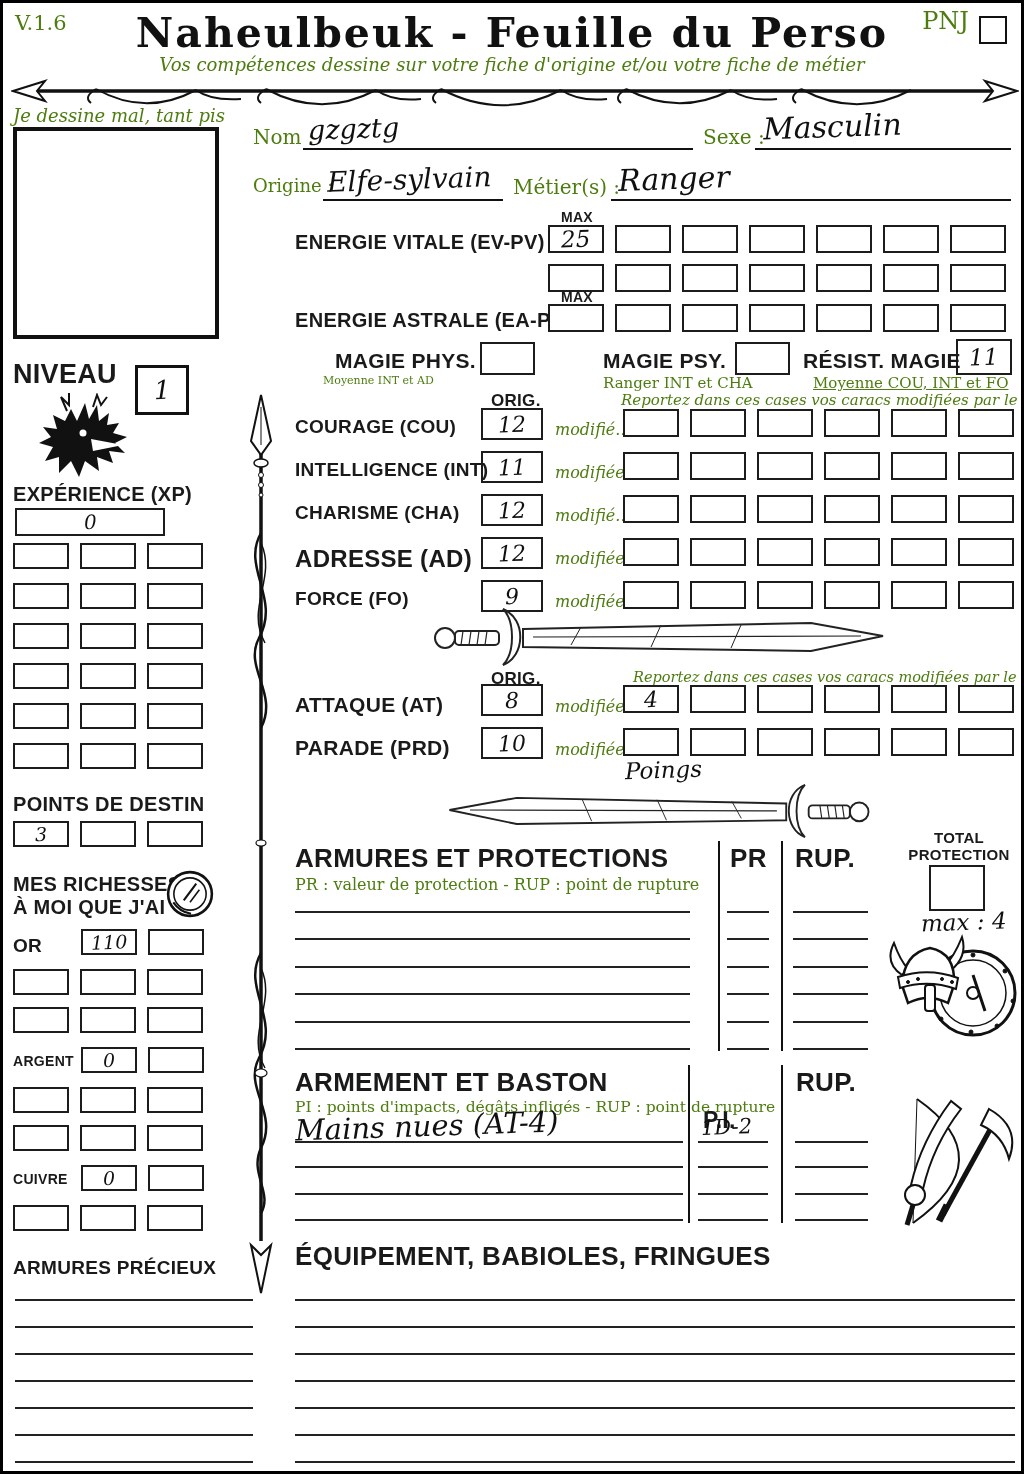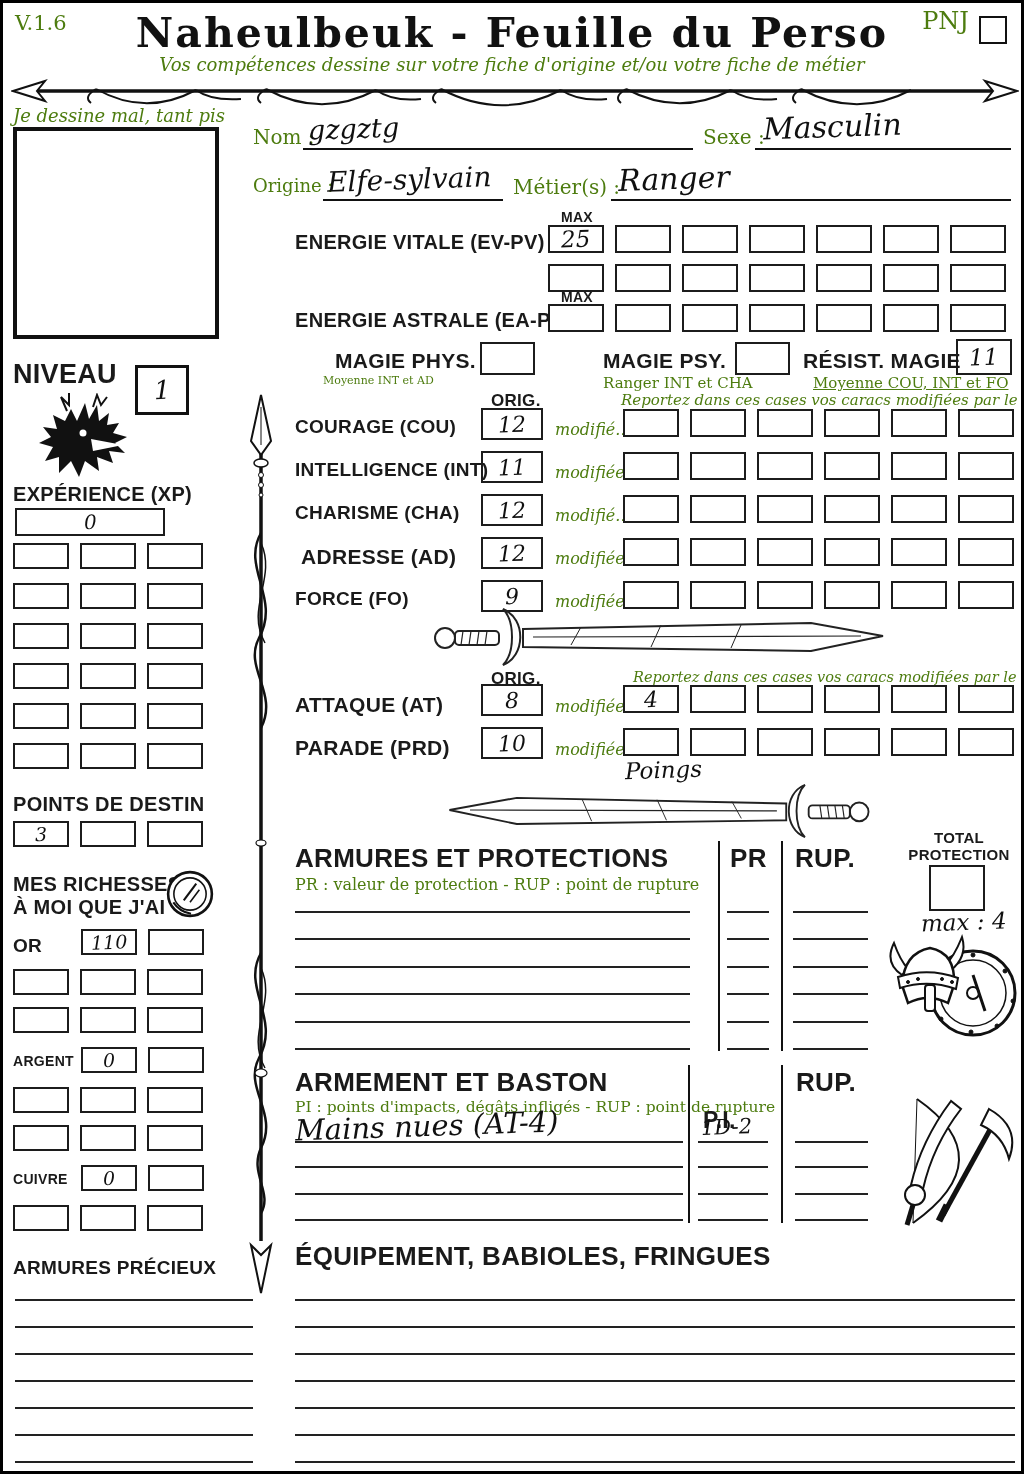--- a/index.html
+++ b/index.html
@@ -287,21 +287,21 @@
   <div class="abs f-serif" style="left:552px;top:503px;font-size:16px;font-style:italic;">modifié...</div>
   <div class="cellrow" style="left:620px;top:492px;">
       <div class="cell h-ev"></div>
       <div class="cell h-ev"></div>
       <div class="cell h-ev"></div>
       <div class="cell h-ev"></div>
       <div class="cell h-ev"></div>
       <div class="cell h-ev"></div>
     </div>
 
-  <div class="abs f-display" style="left:298px;top:542px;font-size:21px;">ADRESSE (AD)</div>
+  <div class="abs f-display" style="left:292px;top:542px;font-size:24px;">ADRESSE (AD)</div>
   <div class="orig-box" style="left:478px;top:534px;">
       <span class="f-hand hand-val" style="font-size:22px;">12</span>
     </div>
   <div class="abs f-serif" style="left:552px;top:546px;font-size:16px;font-style:italic;">modifiée...</div>
   <div class="cellrow" style="left:620px;top:535px;">
       <div class="cell h-ev"></div>
       <div class="cell h-ev"></div>
       <div class="cell h-ev"></div>
       <div class="cell h-ev"></div>
       <div class="cell h-ev"></div>

